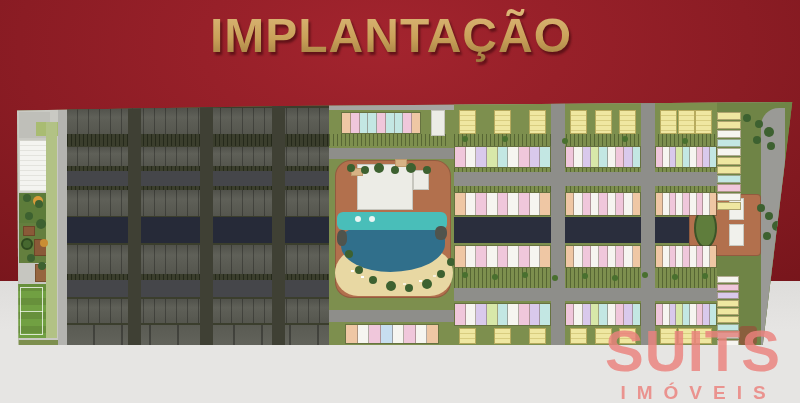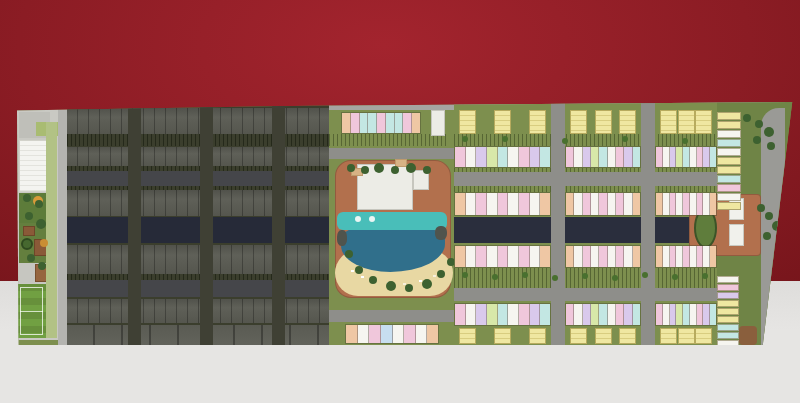--- a/index.html
+++ b/index.html
@@ -93,20 +93,21 @@
   #wm-name{font-size:58px;font-weight:800;letter-spacing:1px;line-height:1;}
   #wm-tag{font-size:19px;font-weight:700;letter-spacing:11px;margin-top:2px;text-indent:11px;}
 </style>
 </head>
 <body>
 
 <div id="stage">
   <div id="bg-top"></div>
   <div id="bg-bottom"></div>
 
+  <div id="title">IMPLANTAÇÃO</div>
 
   <div id="plan">
 
     <div class="abs lstrip-base" style="left:0;top:6px;width:41px;height:232px"></div>
     <div class="abs paved" style="left:2px;top:10px;width:31px;height:26px"></div>
     <div class="abs lgreen" style="left:19px;top:20px;width:30px;height:14px"></div>
     <div class="abs gym" style="left:2px;top:38px;width:32px;height:52px"></div>
     <div class="abs gymtab" style="left:31px;top:56px;width:9px;height:18px"></div>
     <div class="abs garden" style="left:2px;top:91px;width:32px;height:30px"></div>
     <div class="abs deckzone" style="left:2px;top:121px;width:32px;height:40px"></div>
@@ -390,13 +391,17 @@
         <div class="stacktag" style="left: 700px; top: 198px; width: 22px; height: 7px; background: rgb(239, 231, 161);"></div>
         <div class="stacktag" style="left: 700px; top: 206px; width: 22px; height: 7px; background: rgb(239, 231, 161);"></div>
         <div class="stacktag" style="left: 700px; top: 214px; width: 22px; height: 7px; background: rgb(239, 231, 161);"></div>
         <div class="stacktag" style="left: 700px; top: 222px; width: 22px; height: 7px; background: rgb(195, 231, 227);"></div>
         <div class="stacktag" style="left: 700px; top: 230px; width: 22px; height: 7px; background: rgb(195, 231, 227);"></div>
         <div class="stacktag" style="left: 700px; top: 238px; width: 22px; height: 7px; background: rgb(246, 245, 240);"></div>
         <div class="stacktag" style="left: 700px; top: 246px; width: 22px; height: 7px; background: rgb(239, 199, 164);"></div>
       </div>
   </div>
 
+  <div id="wm">
+    <div id="wm-name">SUITS</div>
+    <div id="wm-tag">IMÓVEIS</div>
+  </div>
 </div>
 
 </body></html>

